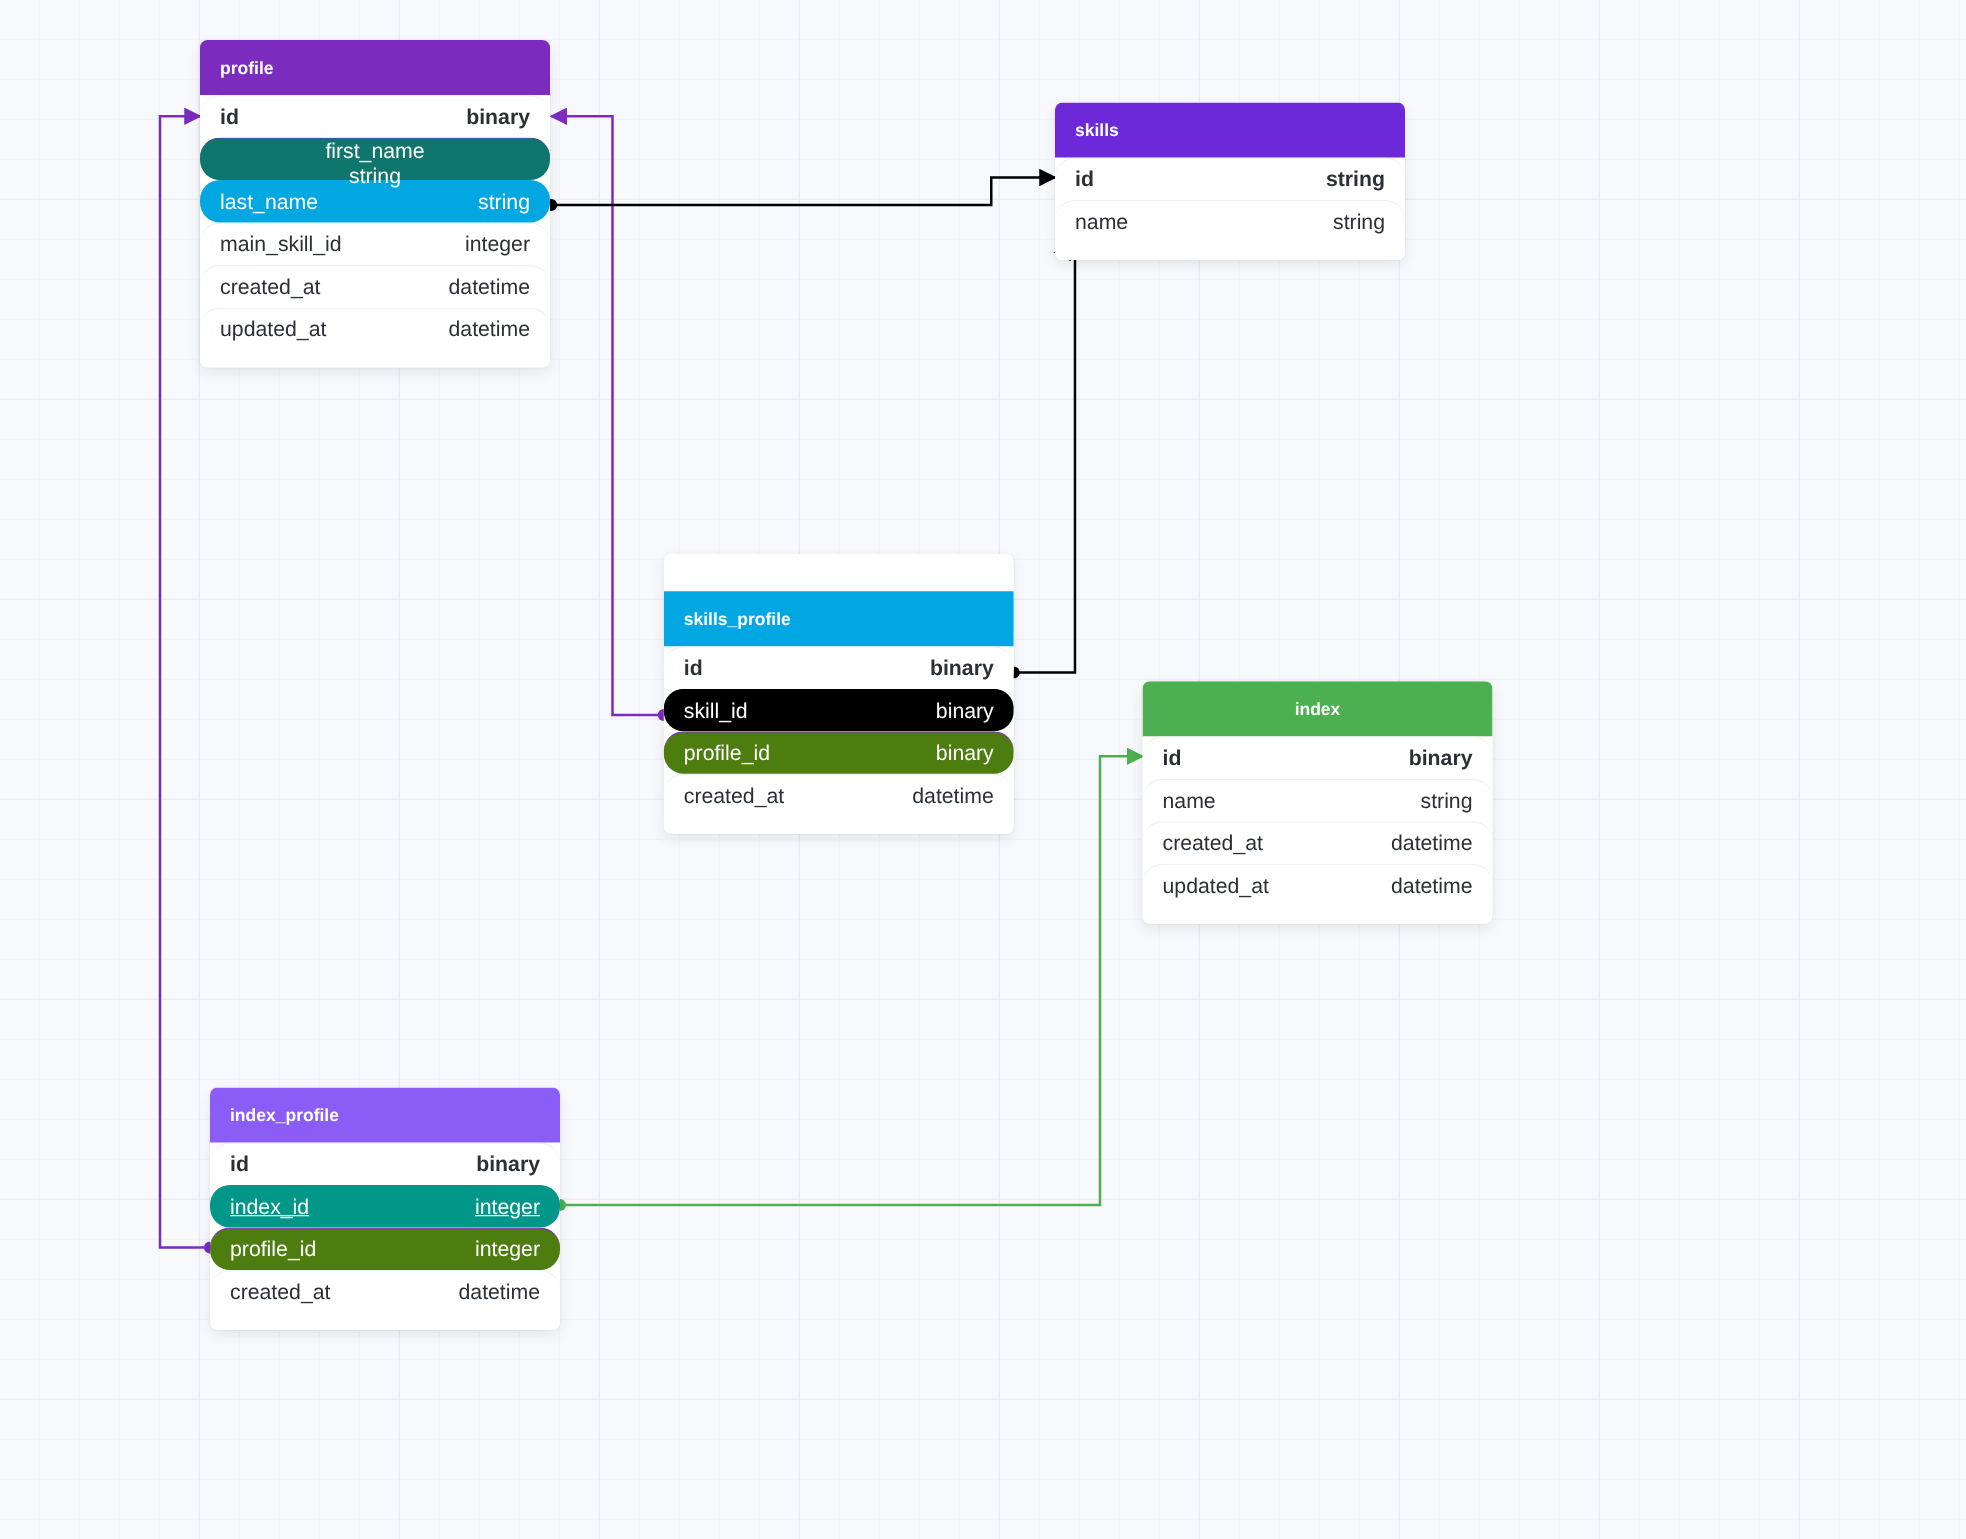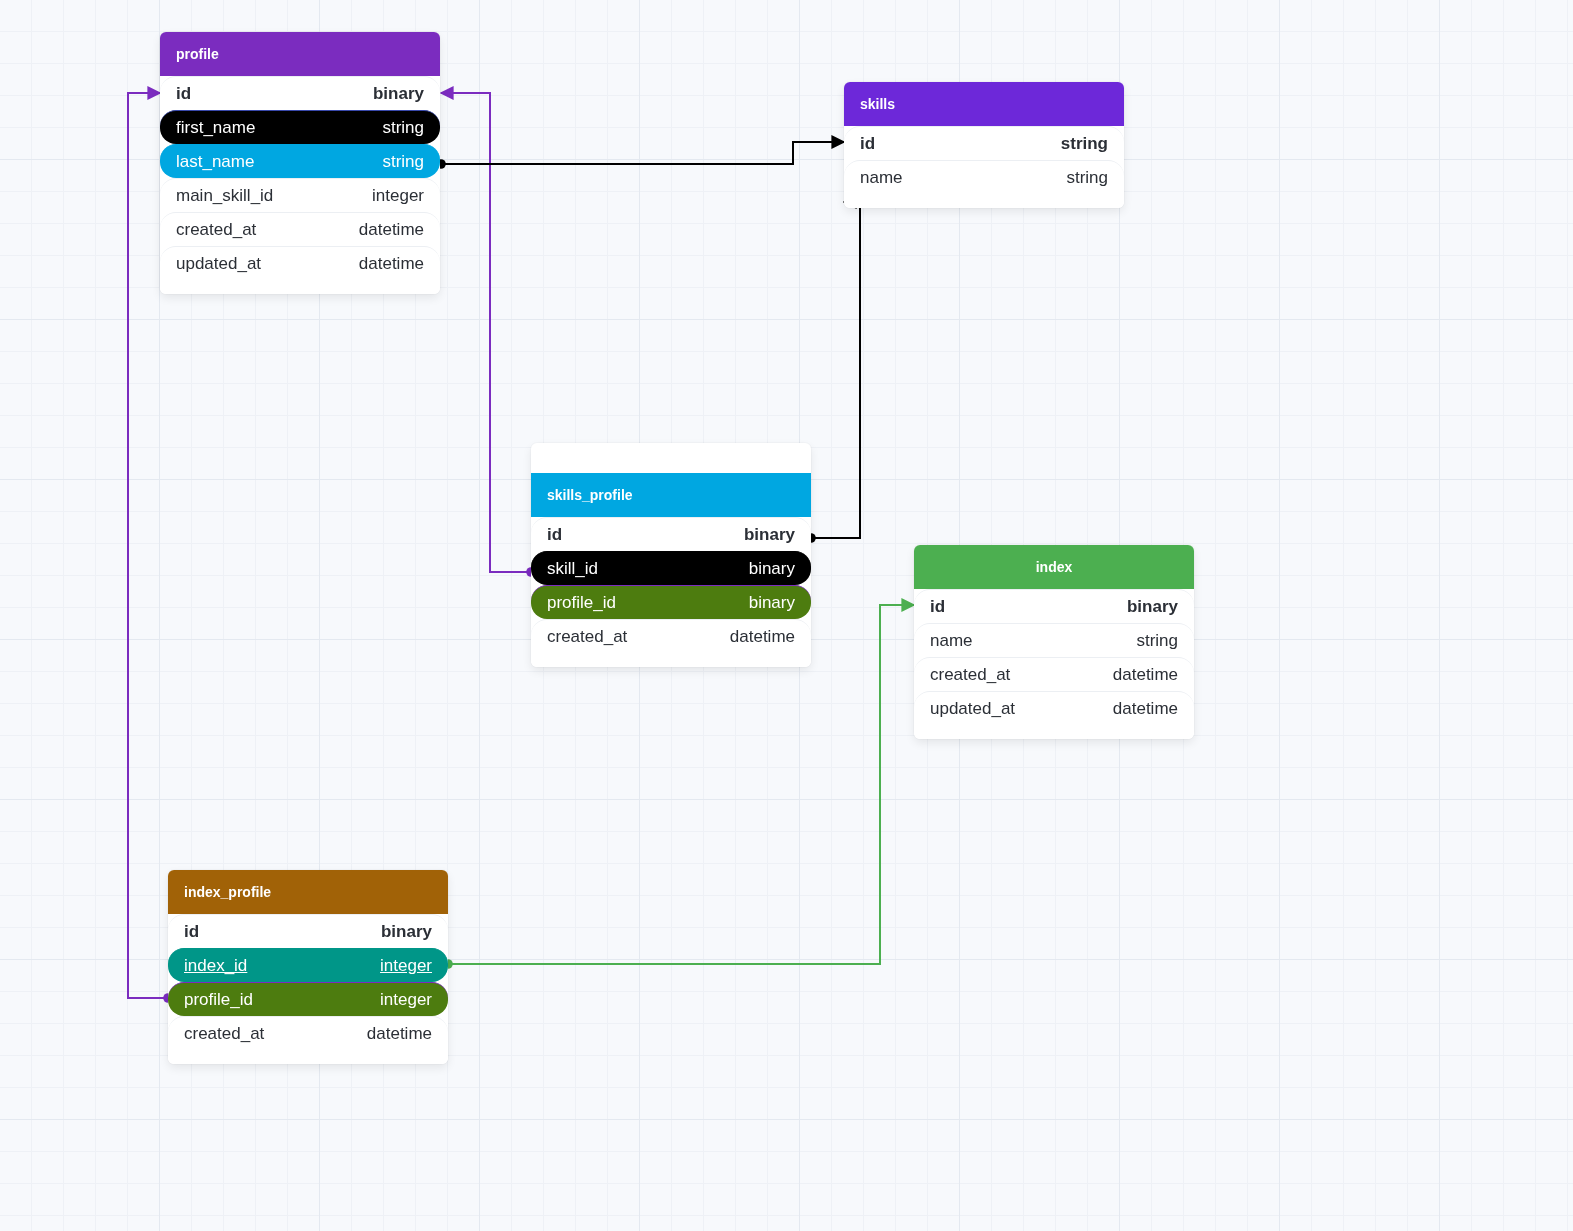--- a/index.html
+++ b/index.html
@@ -55,22 +55,22 @@
   .row.pk .col-name, .row.pk .col-type { font-weight: 700; }
   .row .col-type { color: #2b2f36; }
   .row.inv { color: #fff; }
   .row.inv .col-type { color: #fff; }
   .tfoot { height: 14px; background:#fff; }
   
   .hdr-purple   { background:#7b2cbf; }
   .hdr-black    { background:#6d28d9; }
   .hdr-cyan     { background:#00a7e1;margin-top:30px; }
   .hdr-green    { background:#4caf50; }
-  .hdr-orange   { background:#a16207; }
-  .row-indigo   { background:#000000; border-color:#3949ab; }
+  .hdr-orange   { background:#8b5cf6; }
+  .row-indigo   { background:#0f766e; border-color:#3949ab;flex-direction:column; }
   .row-cyan     { background:#00a7e1; border-color:#00a7e1; }
   .row-black    { background:#000000; border-color:#000000; }
   .row-purple   { background:#4d7c0f; border-color:#7b2cbf; }
   .row-teal     { background:#009688; border-color:#009688;text-decoration:underline; }
 </style>
 </head>
 <body>
 
 <svg class="connectors">
   <defs>

